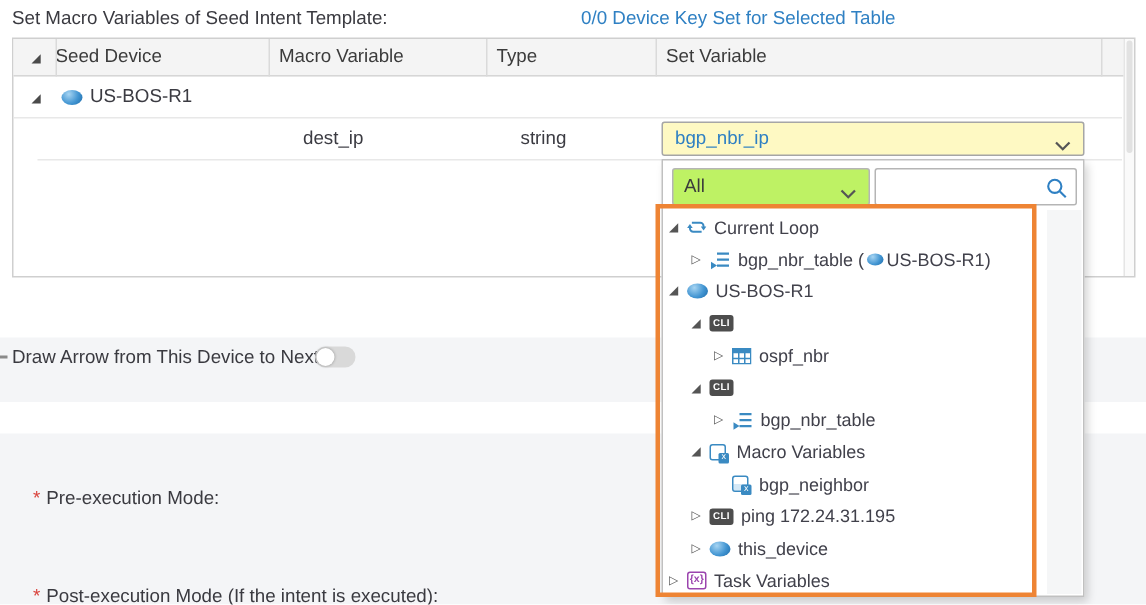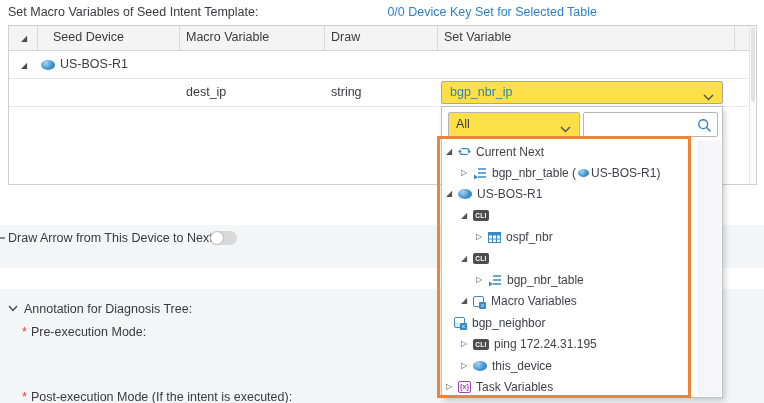--- a/index.html
+++ b/index.html
@@ -18,44 +18,44 @@
 
   
   .grid-table { position:absolute; left:8px; top:25px; width:749px; height:160px;
                 background:#fff; border:1px solid #cfcfcf; z-index:1; }
   .grid-header { position:absolute; left:0; top:0; right:0; height:25px; background:#f4f4f4;
                  border-bottom:1px solid #d6d6d6; }
   .col-sep { position:absolute; top:0; height:25px; width:1px; background:#dadada; }
   .hcell { position:absolute; top:4px; color:#3b3b3b; }
   .tbl-expander { position:absolute; font-family:"DejaVu Sans",sans-serif; font-size:8px; color:#4a4a4a; }
   .grid-row1 { position:absolute; left:0; top:25px; right:8px; height:28px; border-bottom:1px solid #e8e8e8; }
-  .grid-row2 { position:absolute; left:0; top:53px; right:8px; height:28px; border-bottom:1px solid #e8e8e8; }
+  .grid-row2 { position:absolute; left:16px; top:53px; right:8px; height:28px; border-bottom:1px solid #e8e8e8; }
   .cell-text { position:absolute; top:6px; }
   .table-scroll { position:absolute; right:0; top:0; bottom:0; width:7px;
                   border-left:1px solid #e5e5e5; background:#fafafa; }
   .table-scroll .thumb { position:absolute; left:1px; right:1px; top:1px; height:75px;
                          background:#e2e2e2; border-radius:3px; }
 
   
   .icon-device { display:inline-block; width:14px; height:10px; border-radius:50%;
                  background:radial-gradient(circle at 35% 28%, #a6d4f2, #4295d2 55%, #1c6aa8);
                  vertical-align:middle; }
   .icon-device.small { width:11px; height:8px; margin:0 2px; }
 
   
-  .sv-select { position:absolute; left:441px; top:81px; width:282px; height:23px; background:#fde047;
+  .sv-select { position:absolute; left:441px; top:81px; width:282px; height:23px; background:#fef9c3;
                border:1px solid #a6a6a6; border-radius:2px; z-index:4; cursor:pointer;padding-left:44px; }
   .sv-select .val { position:absolute; left:8px; top:3px; color:#2f80c3; }
   .chev { position:absolute; display:inline-block; }
 
   
   .dd-panel { position:absolute; left:441px; top:106px; width:282px; height:292px; background:#fff;
               border:1px solid #c0c0c0; box-shadow:2px 3px 6px rgba(0,0,0,.18); z-index:5; }
   .dd-filter { position:absolute; left:6px; top:5px; width:132px; height:25px;
-               border:1px solid #b5b5b5; border-radius:2px; background:#fde047; cursor:pointer; }
+               border:1px solid #b5b5b5; border-radius:2px; background:#bef264; cursor:pointer; }
   .dd-filter .val { position:absolute; left:7px; top:4px; color:#3b3b3b; }
   .dd-search { position:absolute; left:141px; top:5px; width:135px; height:25px;
                border:1px solid #b5b5b5; border-radius:2px; background:#fff; }
   .dd-search input { position:absolute; left:2px; top:2px; width:108px; height:19px; border:0; outline:none;
                      font-family:"Liberation Sans",sans-serif; font-size:12px; color:#444; padding-left:5px; }
   .dd-search input::placeholder { font-style:italic; color:#999; }
   .search-icon { position:absolute; right:5px; top:5px; }
   .tree-scroll { position:absolute; right:1px; top:33px; bottom:1px; width:23px; background:#f5f6f7; }
 
   
@@ -103,23 +103,23 @@
   <div class="page-title">Set Macro Variables of Seed Intent Template:</div>
   <div class="device-key-link">0/0 Device Key Set for Selected Table</div>
 
   <div class="band1"></div>
   <div class="band2"></div>
   <div class="edge-mark"></div>
 
   <div class="grid-table">
     <div class="grid-header">
       <span class="tbl-expander" style="left:12px; top:8px;">◢</span>
-      <span class="hcell" style="left:44px">Seed Device</span>
+      <span class="hcell" style="left:28px">Seed Device</span>
       <span class="hcell" style="left:177px">Macro Variable</span>
-      <span class="hcell" style="left:322px">Draw</span>
+      <span class="hcell" style="left:322px">Type</span>
       <span class="hcell" style="left:435px">Set Variable</span>
       <span class="col-sep" style="left:28px"></span>
       <span class="col-sep" style="left:170px"></span>
       <span class="col-sep" style="left:315px"></span>
       <span class="col-sep" style="left:428px"></span>
       <span class="col-sep" style="left:725px"></span>
     </div>
     <div class="grid-row1">
       <span class="tbl-expander" style="left:12px; top:10px;">◢</span>
       <span class="icon-device" style="position:absolute; left:32px; top:9px;"></span>
@@ -165,21 +165,21 @@
         <div class="tree-row" style="padding-left: 4px;">
           <span class="expander">◢</span>
           <span class="tico icon-loop">
             <svg width="13" height="13" viewBox="0 0 14 14">
               <path d="M3.5 3.8 H9.5 A2.4 2.4 0 0 1 11.9 6.2 V6.8" fill="none" stroke="#3a8ac2" stroke-width="1.4"></path>
               <path d="M9.9 6.4 h4 l-2 3 z" fill="#3a8ac2"></path>
               <path d="M10.5 10.2 H4.5 A2.4 2.4 0 0 1 2.1 7.8 V7.2" fill="none" stroke="#3a8ac2" stroke-width="1.4"></path>
               <path d="M0.1 7.6 h4 l-2 -3 z" fill="#3a8ac2"></path>
             </svg>
           </span>
-          <span class="tree-label">Current Next</span>
+          <span class="tree-label">Current Loop</span>
         </div>
         <div class="tree-row" style="padding-left: 19px;">
           <span class="expander">▷</span>
           <span class="tico icon-table-arrow">
             <svg width="14" height="13" viewBox="0 0 14 13">
               <g stroke="#3a8ac2" stroke-width="1.5">
                 <line x1="5" y1="2" x2="13" y2="2"></line>
                 <line x1="5" y1="6" x2="13" y2="6"></line>
                 <line x1="5" y1="10" x2="13" y2="10"></line>
               </g>
@@ -230,21 +230,21 @@
           </span>
           <span class="tree-label">bgp_nbr_table</span>
         </div>
         <div class="tree-row" style="padding-left: 19px;">
           <span class="expander">◢</span>
           <span class="tico icon-vardoc">
             <span class="vbadge">x</span>
           </span>
           <span class="tree-label">Macro Variables</span>
         </div>
-        <div class="tree-row" style="">
+        <div class="tree-row" style="padding-left: 34px;">
           <span class="expander"></span>
           <span class="tico icon-var">
             <span class="vbadge">x</span>
           </span>
           <span class="tree-label">bgp_neighbor</span>
         </div>
         <div class="tree-row" style="padding-left: 19px;">
           <span class="expander">▷</span>
           <span class="tico icon-cli">CLI</span>
           <span class="tree-label">ping 172.24.31.195</span>
@@ -262,27 +262,20 @@
       </div>
   </div>
 
   <div class="orange-box"></div>
 
   <div class="draw-arrow-label">Draw Arrow from This Device to Next</div>
   <div class="toggle">
     <div class="knob"></div>
   </div>
 
-  <div class="annot-header">
-    <span class="chev-inline">
-      <svg width="10" height="7" viewBox="0 0 10 7">
-          <polyline points="1,1 5,5.5 9,1" fill="none" stroke="#4a4a4a" stroke-width="1.4"></polyline>
-        </svg>
-    </span><span>Annotation for Diagnosis Tree:</span>
-  </div>
 
   <div class="field-label pre-label">
     <span class="req">*</span><span>Pre-execution Mode:</span>
   </div>
 
   <div class="field-label post-label">
     <span class="req">*</span><span>Post-execution Mode (If the intent is executed):</span>
   </div>
 
 </div>

